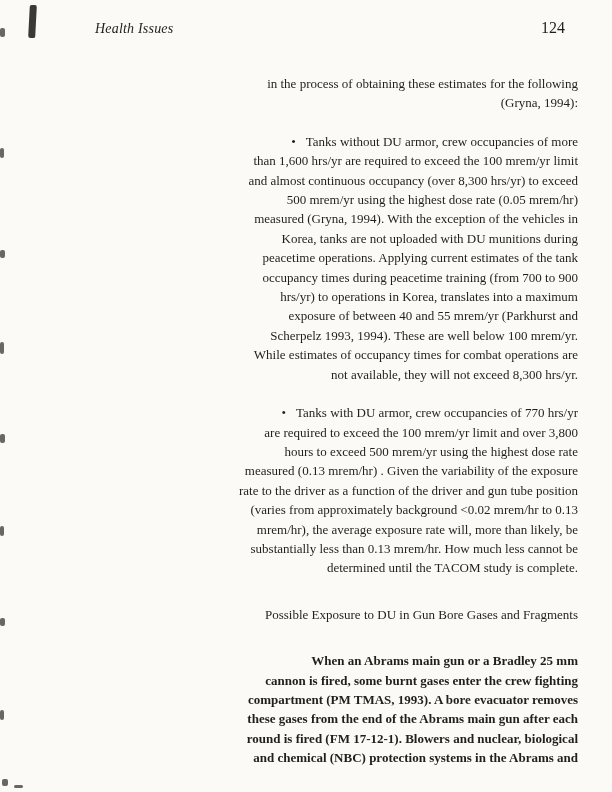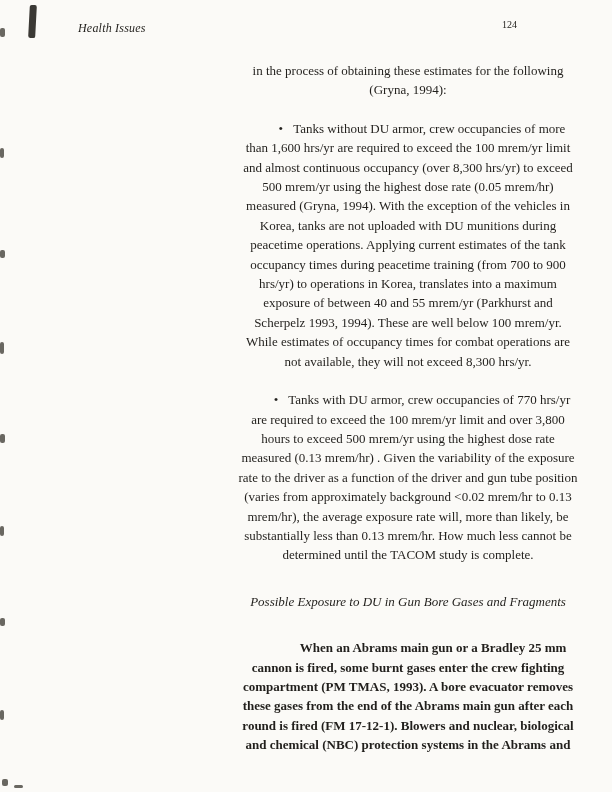--- a/index.html
+++ b/index.html
@@ -15,59 +15,58 @@
     font-family: "Liberation Serif", "DejaVu Serif", serif;
     color: #211f1c;
   }
   .page {
     position: absolute;
     inset: 0;
   }
   
   .header-title {
     position: absolute;
-    left: 78px;
+    left: 95px;
     top: 21px;
     font-style: italic;
-    font-size: 12px;
+    font-size: 14px;
     letter-spacing: 0.2px;
   }
   .page-number {
     position: absolute;
-    left: 502px;
+    left: 541px;
     top: 19px;
-    font-size: 10px;
+    font-size: 16px;
   }
   
   .content {
     position: absolute;
     left: 238px;
-    top: 61px;
+    top: 74px;
     width: 340px;
     font-size: 13px;
     line-height: 19.4px;
-    text-align: center;
+    text-align: right;
   }
   .content p {
     margin: 0;
   }
   .intro {
     margin: 0;
   }
   .bullet {
     margin-top: 19px !important;
     text-indent: 28px;
     font-family: Liberation Serif, serif;
   }
   .bullet .marker {
     margin-right: 10px;
   }
   .section-heading {
     margin: 27px 0 0 0;
-    font-style: italic;
     font-weight: normal;
     font-size: 13px;
     line-height: 19.4px;
   }
   .closing {
     margin-top: 27px !important;
     text-indent: 50px;
     font-weight: bold;
   }
   

